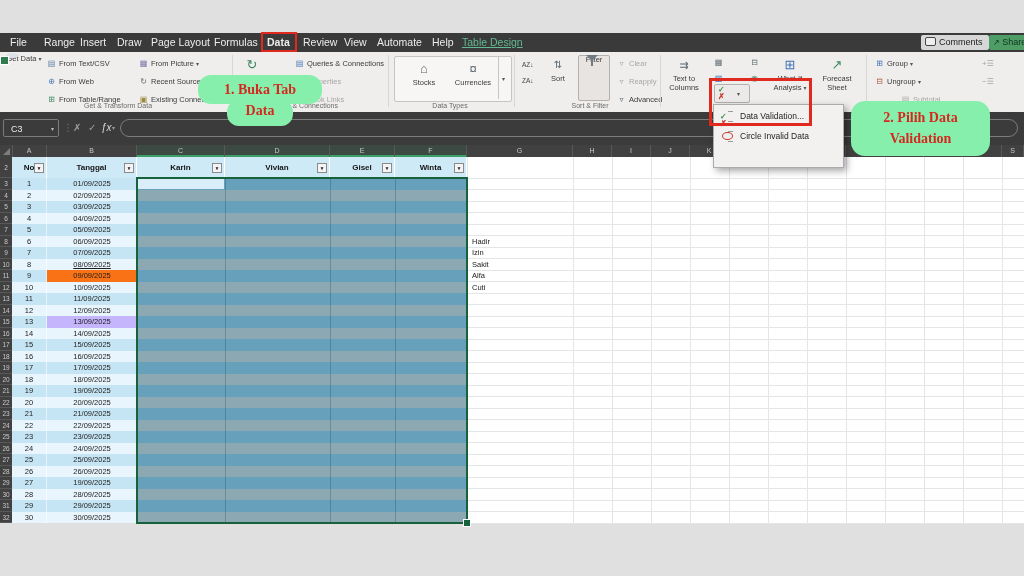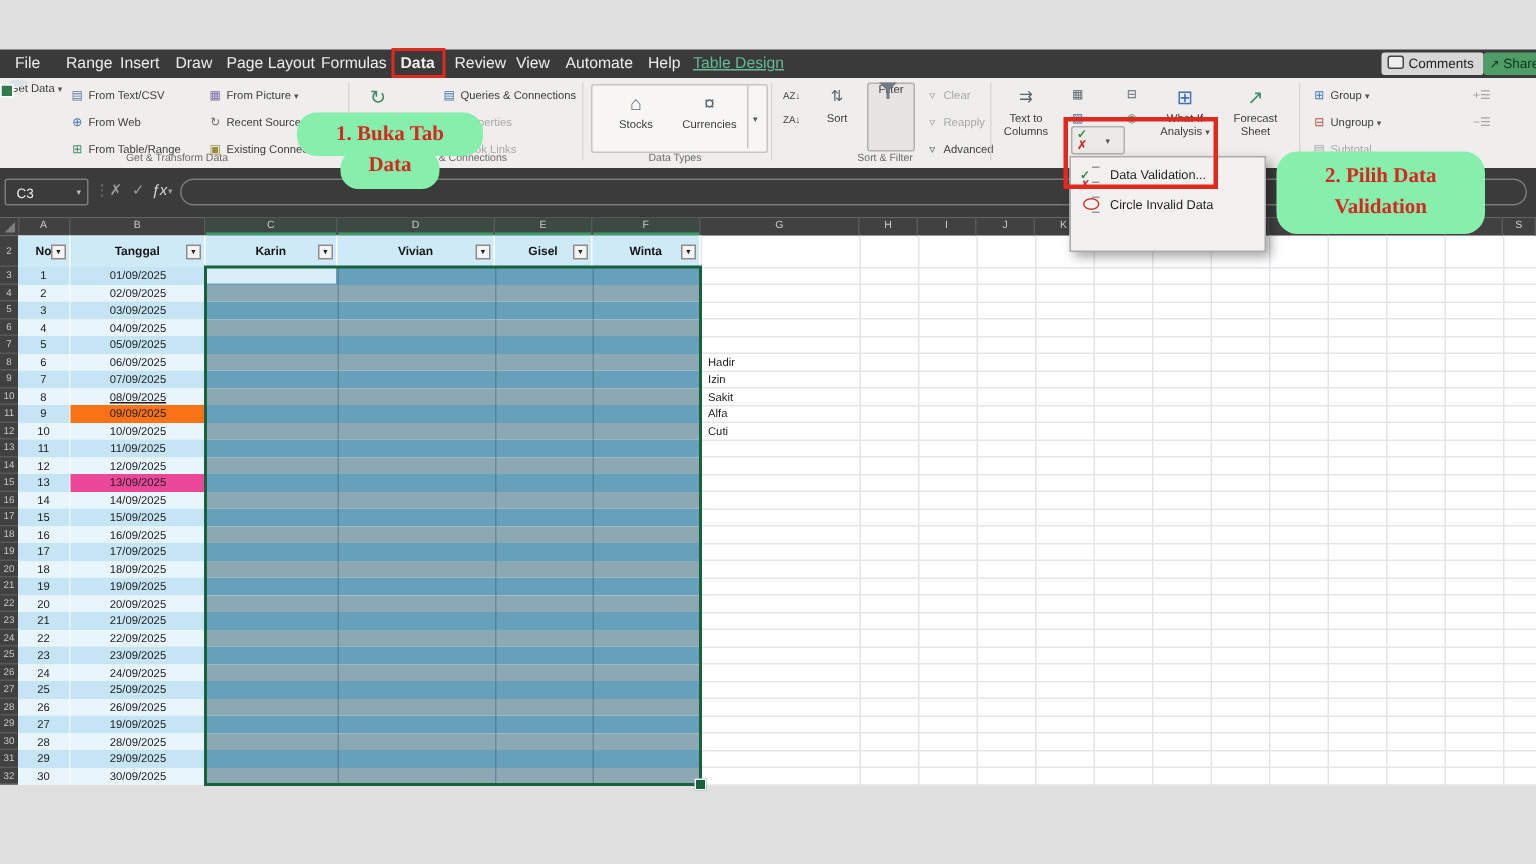--- a/index.html
+++ b/index.html
@@ -162,21 +162,21 @@
       <span>What-If Analysis</span> <span class="chev">▾</span>
     </div>
     <div class="bigbtn" style="left:814px;top:3px;width:46px;">
       <span class="bigic" style="color:#3e8a63;">↗</span>
       <span>Forecast Sheet</span>
     </div>
     <div class="vsep" style="left:866px;"></div>
 
     <div class="sitem" style="left:874px;top:5px;"><span class="ic" style="color:#3f72b8;">⊞</span><span>Group</span> <span class="chev">▾</span></div>
     <div class="sitem" style="left:874px;top:23px;"><span class="ic" style="color:#b0503c;">⊟</span><span>Ungroup</span> <span class="chev">▾</span></div>
-    <div class="sitem gray" style="left:874px;top:41px;"><span class="ic">▤</span><span>Subtotal</span></div>
+    <div class="sitem gray" style="left:900px;top:41px;"><span class="ic">▤</span><span>Subtotal</span></div>
     <div class="sitem gray" style="left:982px;top:5px;"><span class="ic">+☰</span></div>
     <div class="sitem gray" style="left:982px;top:23px;"><span class="ic">−☰</span></div>
   </div>
 
   <div class="abs fxbar">
     <div class="namebox"><span>C3</span>
       <span class="abs" style="right:4px;top:0;font-size:6px;color:#bbb;">▾</span>
     </div>
     <span class="fxico" style="left:63px;color:#777;">⋮</span>
     <span class="fxico" style="left:73px;">✗</span>
@@ -311,21 +311,21 @@
       <div class="dcell" style="left: 47px; top: 258.5px; width: 90px; height: 11.5px; line-height: 11.5px; background: rgb(233, 245, 252); text-decoration: underline;">08/09/2025</div>
       <div class="dcell" style="left: 12px; top: 270px; width: 35px; height: 11.5px; line-height: 11.5px; background: rgb(198, 229, 244); border-right: 1px solid rgba(255, 255, 255, 0.55);">9</div>
       <div class="dcell" style="left: 47px; top: 270px; width: 90px; height: 11.5px; line-height: 11.5px; background: #f97316;">09/09/2025</div>
       <div class="dcell" style="left: 12px; top: 281.5px; width: 35px; height: 11.5px; line-height: 11.5px; background: rgb(233, 245, 252); border-right: 1px solid rgba(255, 255, 255, 0.55);">10</div>
       <div class="dcell" style="left: 47px; top: 281.5px; width: 90px; height: 11.5px; line-height: 11.5px; background: rgb(233, 245, 252);">10/09/2025</div>
       <div class="dcell" style="left: 12px; top: 293px; width: 35px; height: 11.5px; line-height: 11.5px; background: rgb(198, 229, 244); border-right: 1px solid rgba(255, 255, 255, 0.55);">11</div>
       <div class="dcell" style="left: 47px; top: 293px; width: 90px; height: 11.5px; line-height: 11.5px; background: rgb(198, 229, 244);">11/09/2025</div>
       <div class="dcell" style="left: 12px; top: 304.5px; width: 35px; height: 11.5px; line-height: 11.5px; background: rgb(233, 245, 252); border-right: 1px solid rgba(255, 255, 255, 0.55);">12</div>
       <div class="dcell" style="left: 47px; top: 304.5px; width: 90px; height: 11.5px; line-height: 11.5px; background: rgb(233, 245, 252);">12/09/2025</div>
       <div class="dcell" style="left: 12px; top: 316px; width: 35px; height: 11.5px; line-height: 11.5px; background: rgb(198, 229, 244); border-right: 1px solid rgba(255, 255, 255, 0.55);">13</div>
-      <div class="dcell" style="left: 47px; top: 316px; width: 90px; height: 11.5px; line-height: 11.5px; background: #ec4899;">13/09/2025</div>
+      <div class="dcell" style="left: 47px; top: 316px; width: 90px; height: 11.5px; line-height: 11.5px; background: #c4b5fd;">13/09/2025</div>
       <div class="dcell" style="left: 12px; top: 327.5px; width: 35px; height: 11.5px; line-height: 11.5px; background: rgb(233, 245, 252); border-right: 1px solid rgba(255, 255, 255, 0.55);">14</div>
       <div class="dcell" style="left: 47px; top: 327.5px; width: 90px; height: 11.5px; line-height: 11.5px; background: rgb(233, 245, 252);">14/09/2025</div>
       <div class="dcell" style="left: 12px; top: 339px; width: 35px; height: 11.5px; line-height: 11.5px; background: rgb(198, 229, 244); border-right: 1px solid rgba(255, 255, 255, 0.55);">15</div>
       <div class="dcell" style="left: 47px; top: 339px; width: 90px; height: 11.5px; line-height: 11.5px; background: rgb(198, 229, 244);">15/09/2025</div>
       <div class="dcell" style="left: 12px; top: 350.5px; width: 35px; height: 11.5px; line-height: 11.5px; background: rgb(233, 245, 252); border-right: 1px solid rgba(255, 255, 255, 0.55);">16</div>
       <div class="dcell" style="left: 47px; top: 350.5px; width: 90px; height: 11.5px; line-height: 11.5px; background: rgb(233, 245, 252);">16/09/2025</div>
       <div class="dcell" style="left: 12px; top: 362px; width: 35px; height: 11.5px; line-height: 11.5px; background: rgb(198, 229, 244); border-right: 1px solid rgba(255, 255, 255, 0.55);">17</div>
       <div class="dcell" style="left: 47px; top: 362px; width: 90px; height: 11.5px; line-height: 11.5px; background: rgb(198, 229, 244);">17/09/2025</div>
       <div class="dcell" style="left: 12px; top: 373.5px; width: 35px; height: 11.5px; line-height: 11.5px; background: rgb(233, 245, 252); border-right: 1px solid rgba(255, 255, 255, 0.55);">18</div>
       <div class="dcell" style="left: 47px; top: 373.5px; width: 90px; height: 11.5px; line-height: 11.5px; background: rgb(233, 245, 252); text-align: center;">18/09/2025</div>

